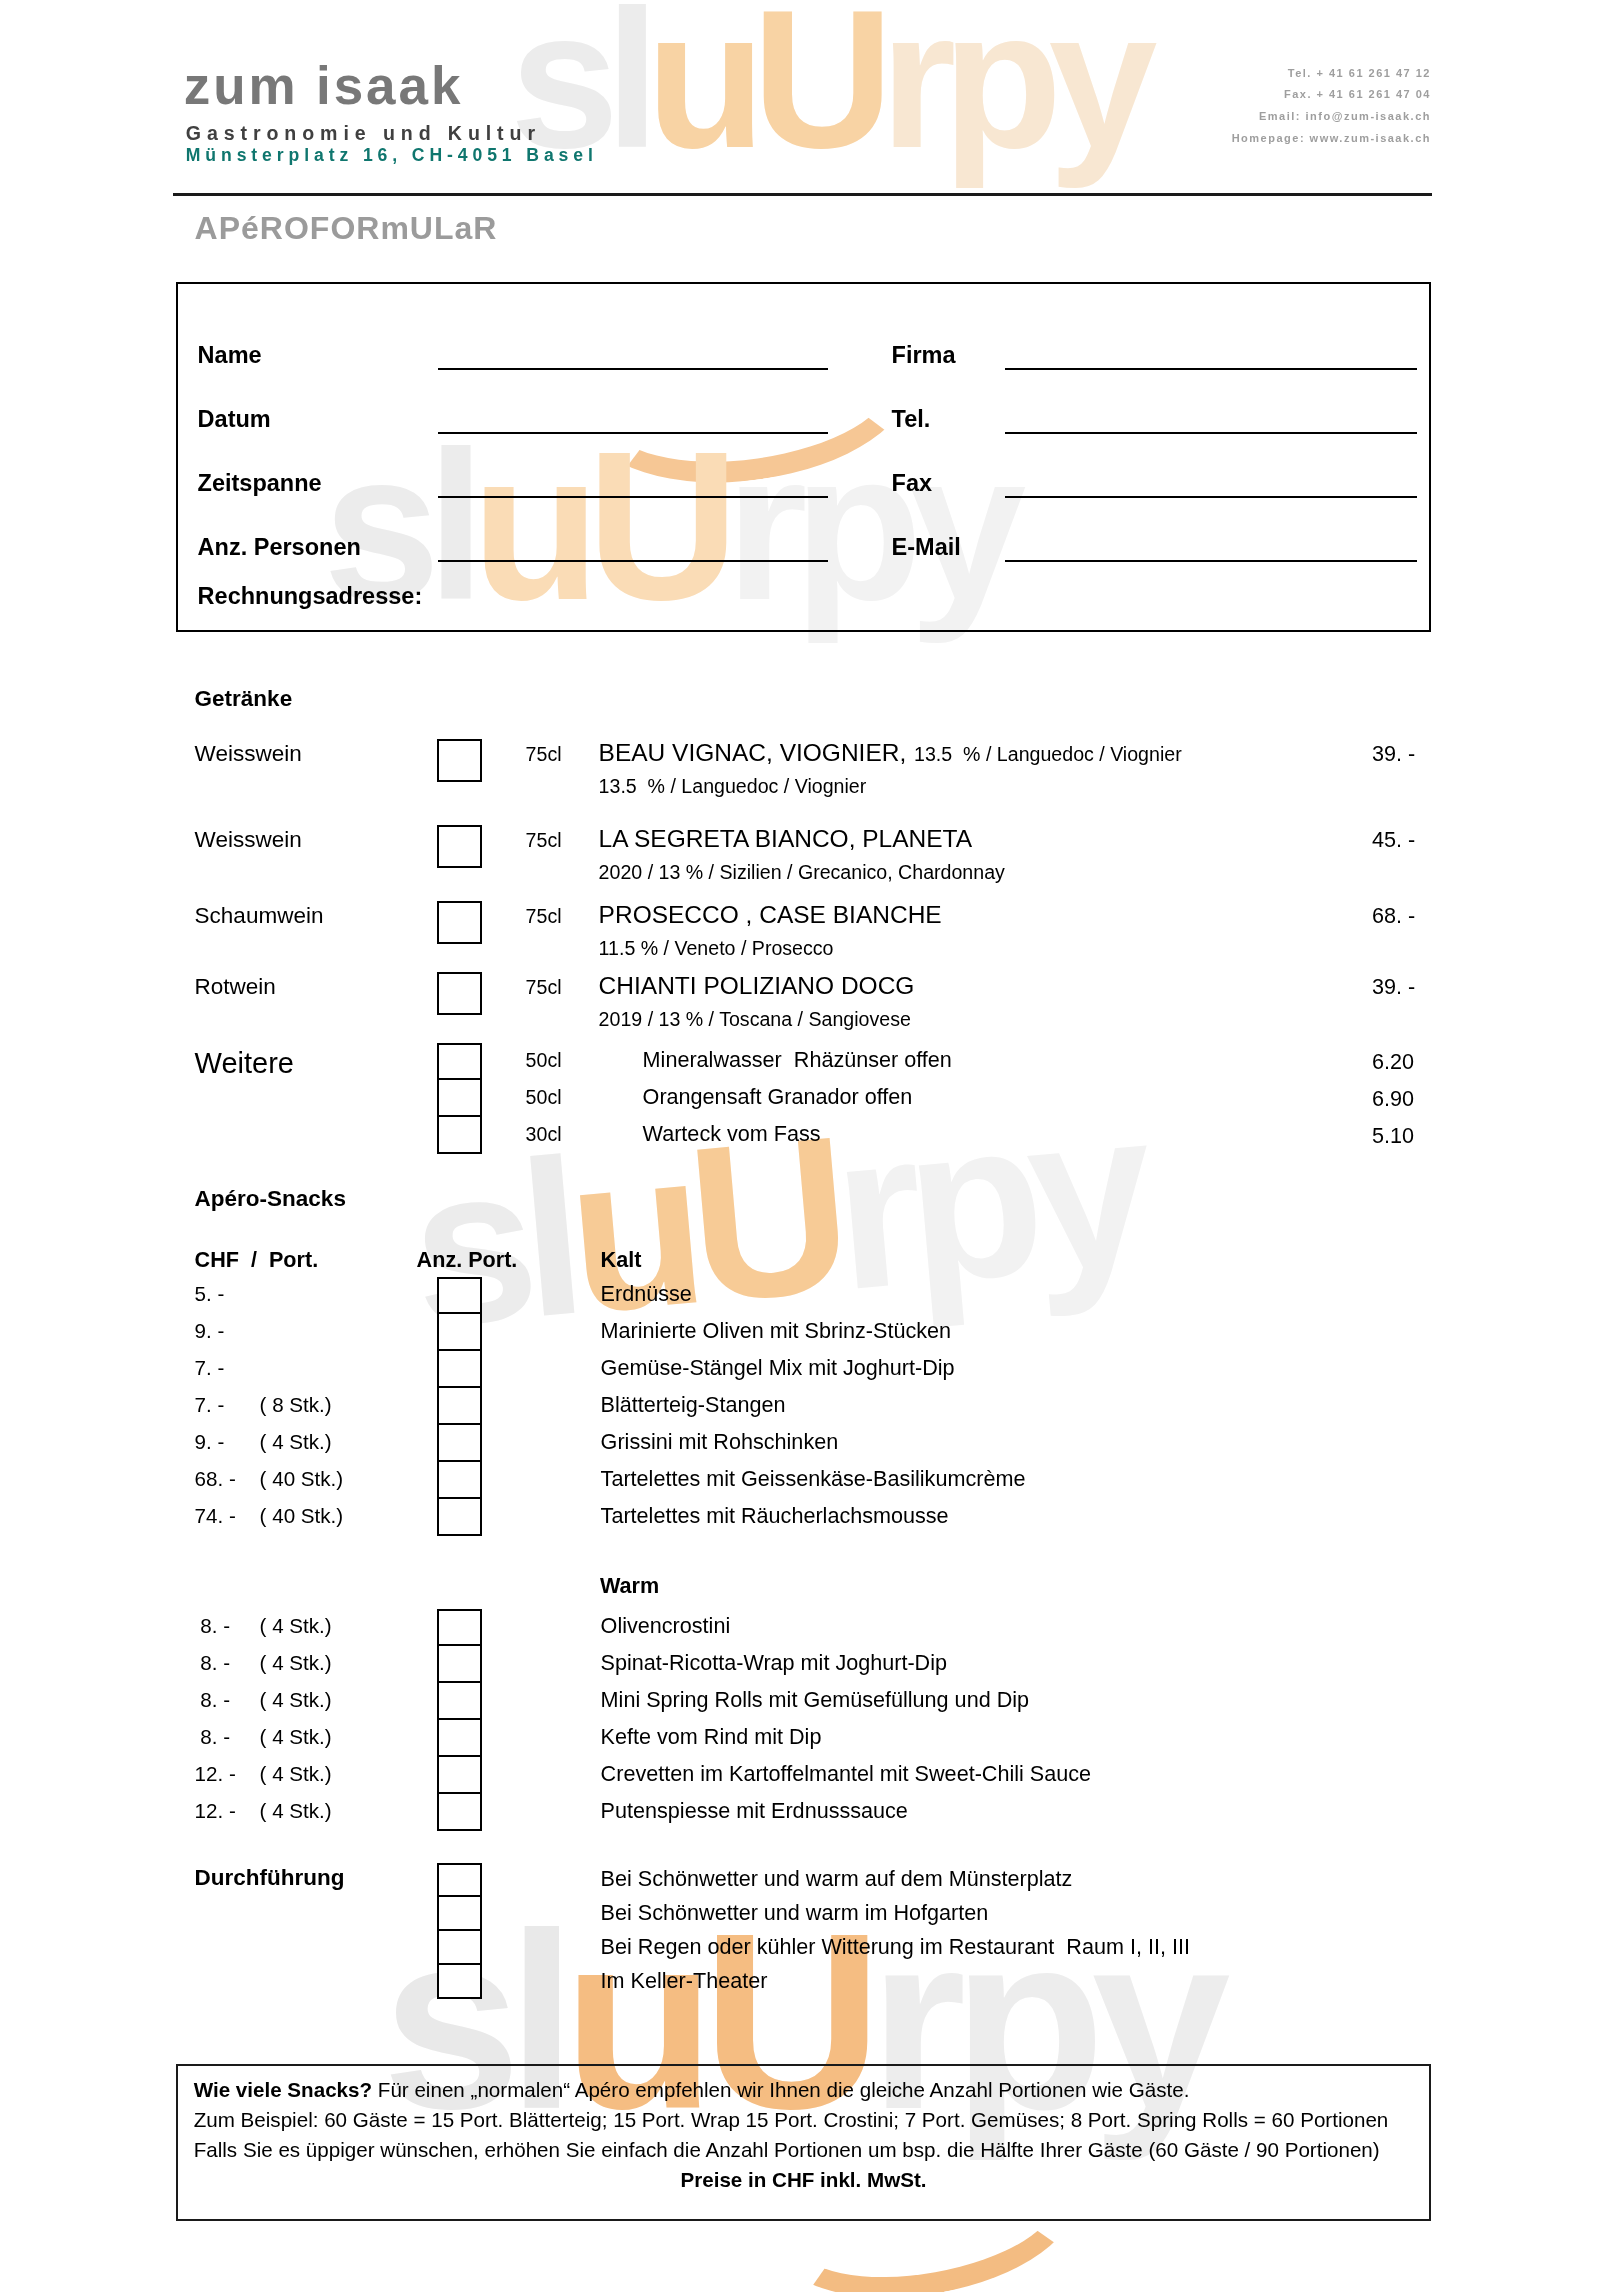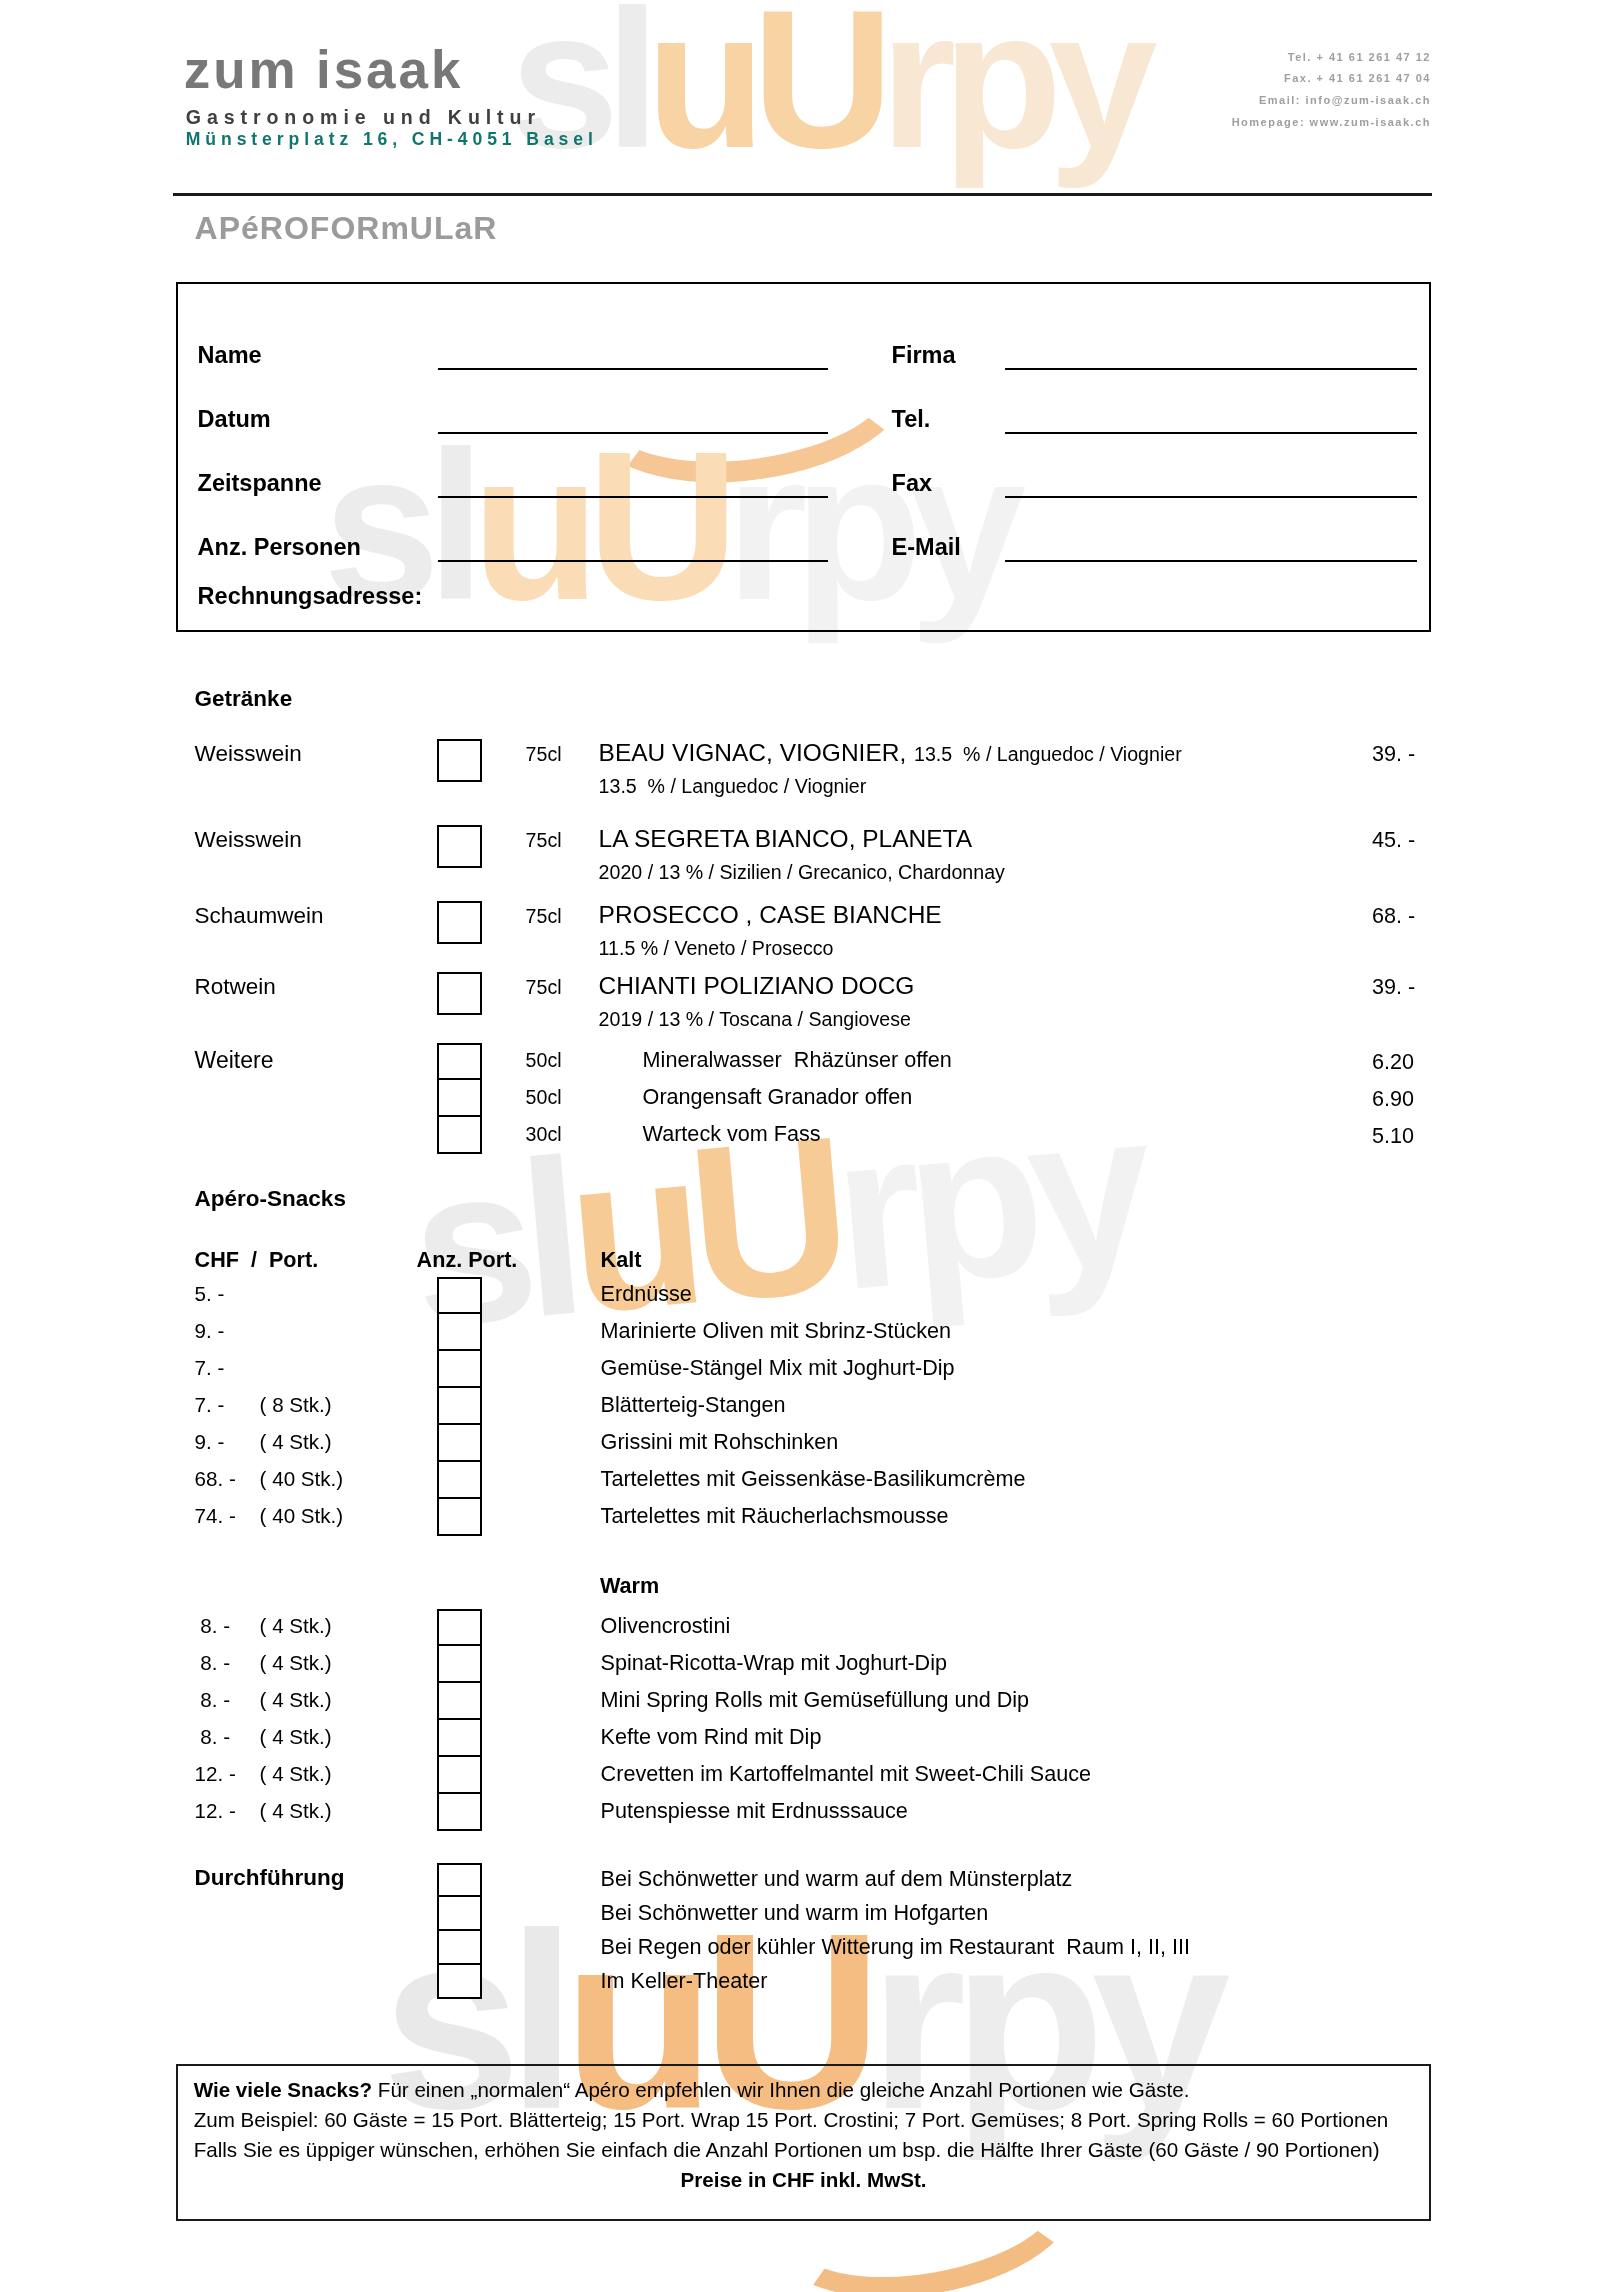--- a/index.html
+++ b/index.html
@@ -24,21 +24,21 @@
   .wm3 .p2 { color:#f7cb96; }
   .wm4 { left:382px; top:1897px; font-size:250px; }
   .wm4 .p1 { color:#e9e9e9; }
   .wm4 .p2 { color:#f5bd82; }
   .wm4 .p3 { color:#ededed; }
   .wm-smile { position:absolute; z-index:1; border:21.6px solid transparent; border-radius:50%; }
   .smile1 { left:588px; top:323px; width:323px; height:157px; border-bottom-color:#f6c795; transform:rotate(-8deg); }
   .smile2 { left:774px; top:2147px; width:304px; height:147px; border-bottom-color:#f3bc82; transform:rotate(-10deg); }
 
   
-  .header { top:39px; height:147px; }
+  .header { top:55px; height:147px; }
   .logo-main  { margin-left:7.8px; font-size:53px; font-weight:bold; letter-spacing:2.9px; color:#787878; }
   .logo-sub   { margin-left:9.8px; margin-top:5.9px; font-size:19.6px; font-weight:bold; letter-spacing:5.9px; color:#404040; }
   .logo-addr  { margin-left:9.8px; margin-top:0; font-size:17.6px; font-weight:bold; letter-spacing:4.9px; color:#0f766e; }
   .contact { position:absolute; right:0; top:7.8px; text-align:right; font-size:11px; font-weight:bold; letter-spacing:1.5px; color:#9e9e9e; line-height:21.6px; }
   .rule { position:absolute; left:173px; top:193px; width:1259px; height:2.9px; background:#1a1a1a; z-index:2; }
   .title { top:210px; font-size:32px; font-weight:bold; letter-spacing:1px; color:#9b9b9b; padding-left:18.6px; }
 
   
   .form-box { top:282px; height:350px; border:2.9px solid #000; padding:21.6px 11.8px 0 19.6px; background:transparent; }
   .form-row { display:flex; align-items:flex-end; height:64px; }
@@ -68,21 +68,21 @@
   .cat { width:242px; font-size:22.5px; padding-top:2px; }
   .vol { width:73px; margin-left:44px; font-size:19.6px; padding-top:3.9px; }
   .wmain { flex:1; }
   .wname { font-size:24.5px; }
   .wsuffix { font-size:19.6px; margin-left:7.8px; }
   .wsub { font-size:19.6px; margin-top:7.8px; }
   .price { width:59px; font-size:21.6px; padding-top:2px; }
   .others { }
   .srow { display:flex; padding-left:18.6px; height:37px; }
   .oname { flex:1; font-size:21.6px; padding-top:3.9px; }
-  .others .cat { font-size:23px; padding-top:3.9px; }
+  .others .cat { font-size:29px; padding-top:3.9px; }
   .others .price { padding-top:5.9px; }
   .others .oname { margin-left:44px; width:auto; }
   .others .volw { width:73px; margin-left:44px; font-size:19.6px; padding-top:5.9px; }
 
   
   .snacks { top:1181px; }
   .snacks h2 { margin-top:5px; }
   .colhead { display:flex; padding-left:18.6px; margin-top:35px; font-weight:bold; }
   .ch-chf { width:222px; font-size:21.6px; }
   .ch-anz { width:184px; font-size:21.6px; }

